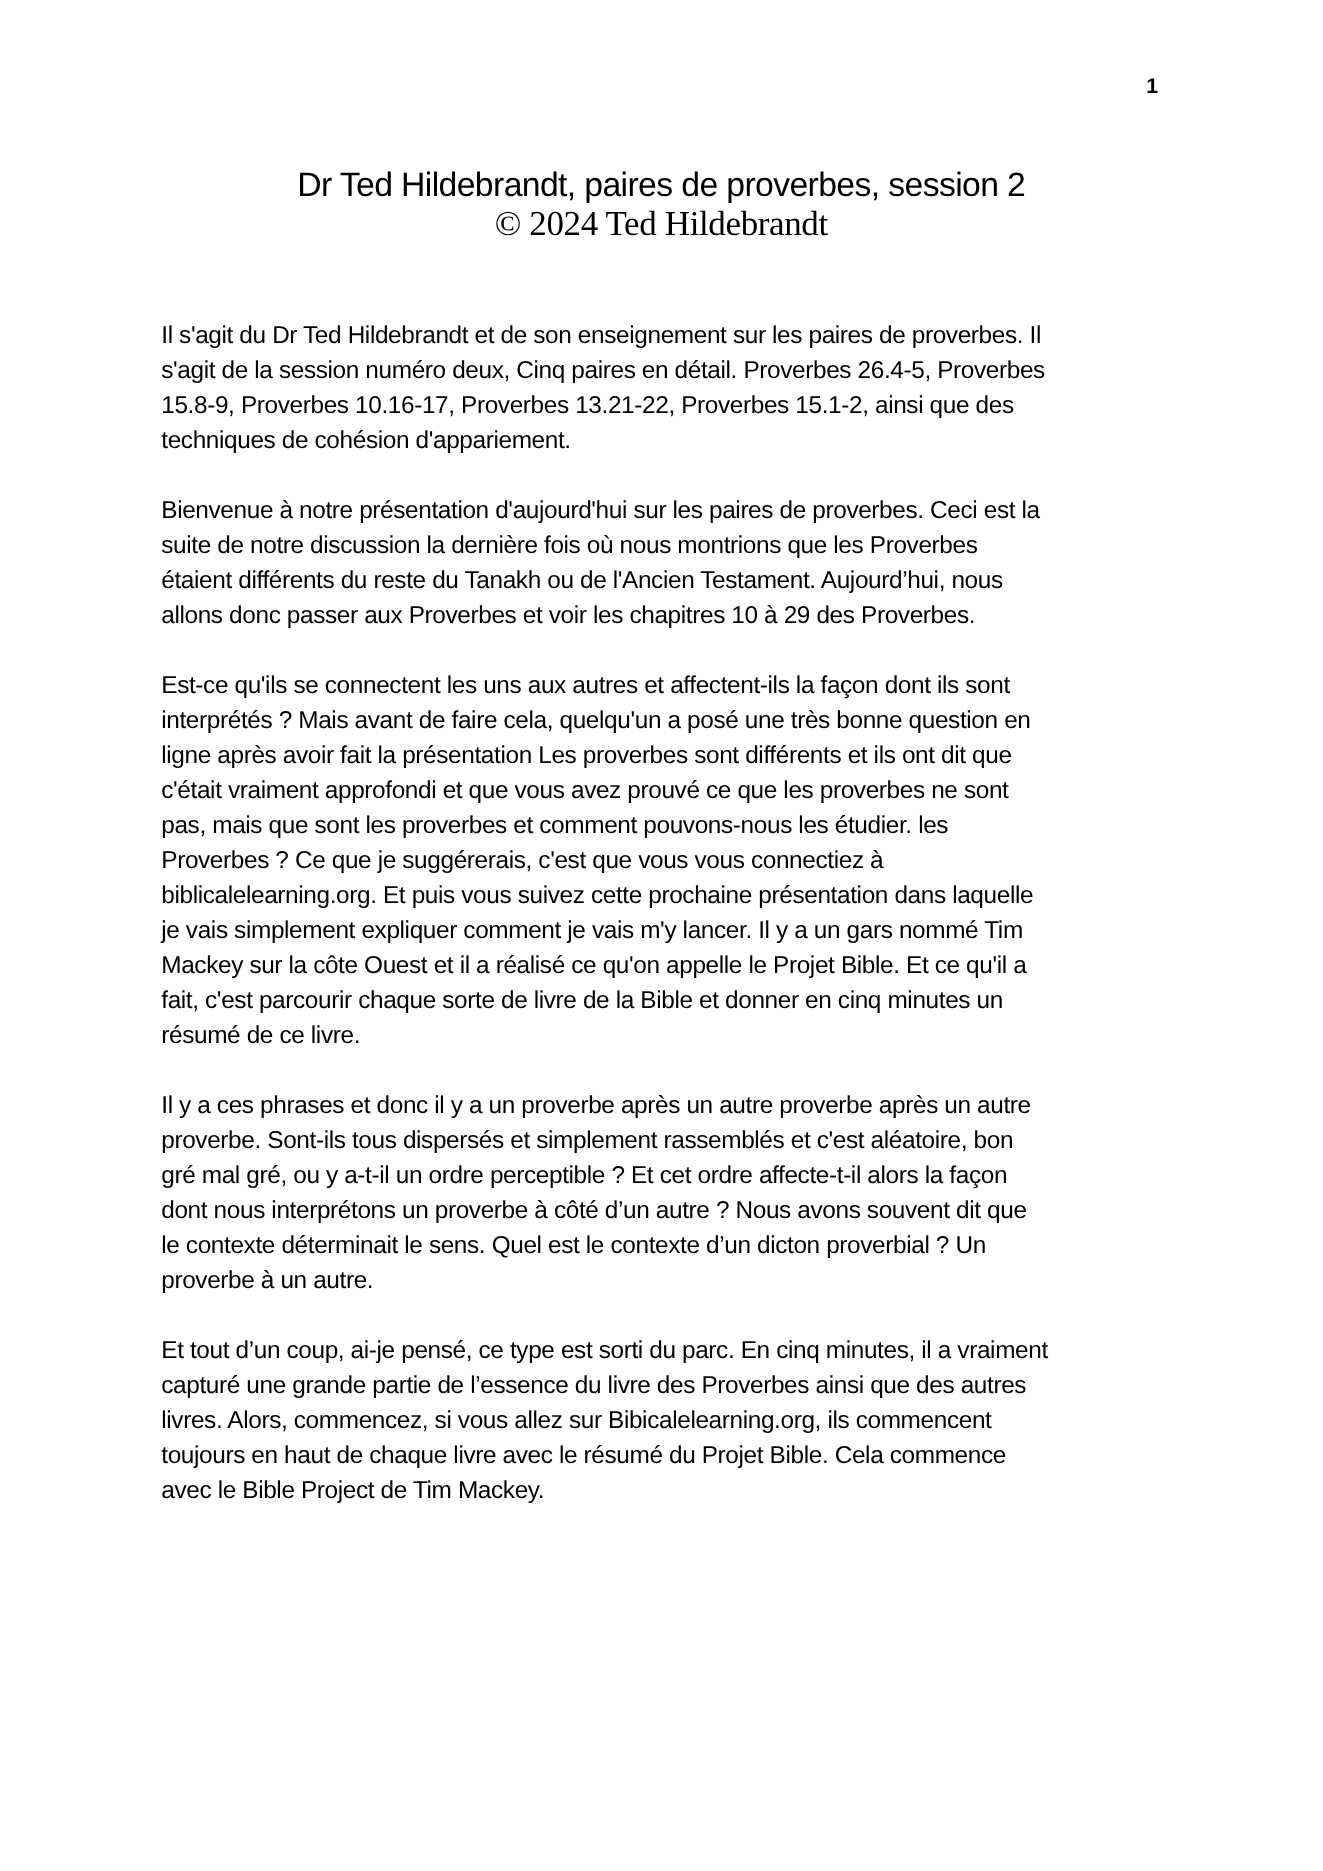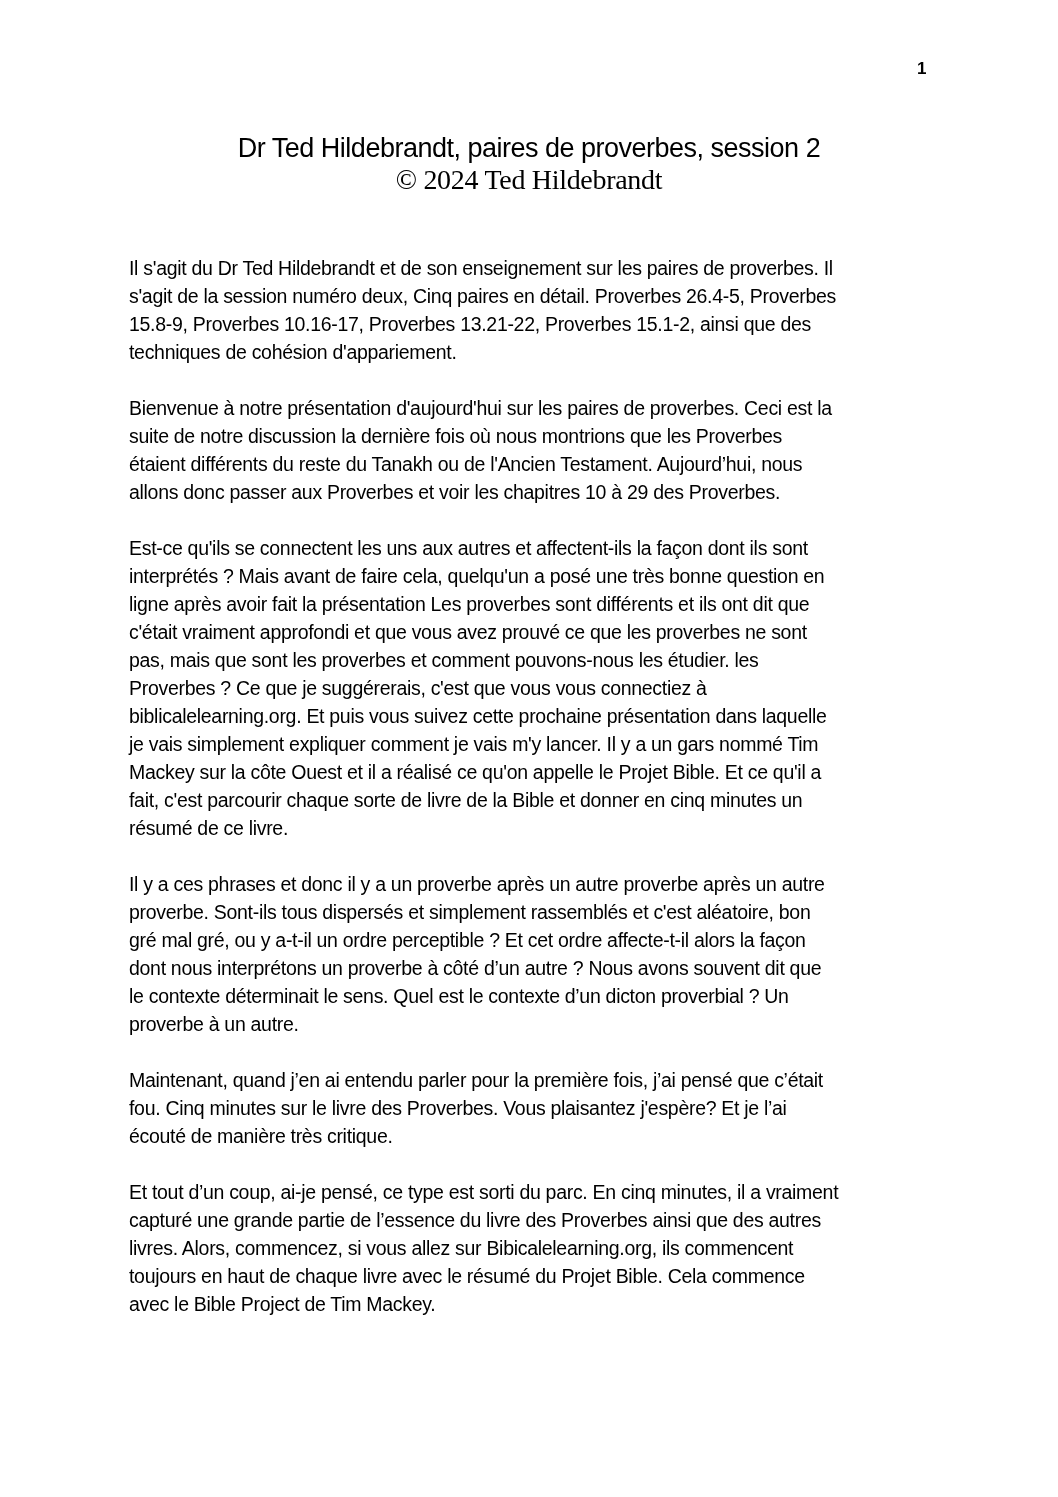--- a/index.html
+++ b/index.html
@@ -89,23 +89,20 @@
 je vais simplement expliquer comment je vais m'y lancer. Il y a un gars nommé Tim
 Mackey sur la côte Ouest et il a réalisé ce qu'on appelle le Projet Bible. Et ce qu'il a
 fait, c'est parcourir chaque sorte de livre de la Bible et donner en cinq minutes un
 résumé de ce livre.</p>
     <p class="para">Il y a ces phrases et donc il y a un proverbe après un autre proverbe après un autre
 proverbe. Sont-ils tous dispersés et simplement rassemblés et c'est aléatoire, bon
 gré mal gré, ou y a-t-il un ordre perceptible ? Et cet ordre affecte-t-il alors la façon
 dont nous interprétons un proverbe à côté d’un autre ? Nous avons souvent dit que
 le contexte déterminait le sens. Quel est le contexte d’un dicton proverbial ? Un
 proverbe à un autre.</p>
-    <p class="para">Maintenant, quand j’en ai entendu parler pour la première fois, j’ai pensé que c’était
-fou. Cinq minutes sur le livre des Proverbes. Vous plaisantez j'espère? Et je l’ai
-écouté de manière très critique.</p>
     <p class="para">Et tout d’un coup, ai-je pensé, ce type est sorti du parc. En cinq minutes, il a vraiment
 capturé une grande partie de l’essence du livre des Proverbes ainsi que des autres
 livres. Alors, commencez, si vous allez sur Bibicalelearning.org, ils commencent
 toujours en haut de chaque livre avec le résumé du Projet Bible. Cela commence
 avec le Bible Project de Tim Mackey.</p>
   </div>
 
 </div>
 
 </body></html>

